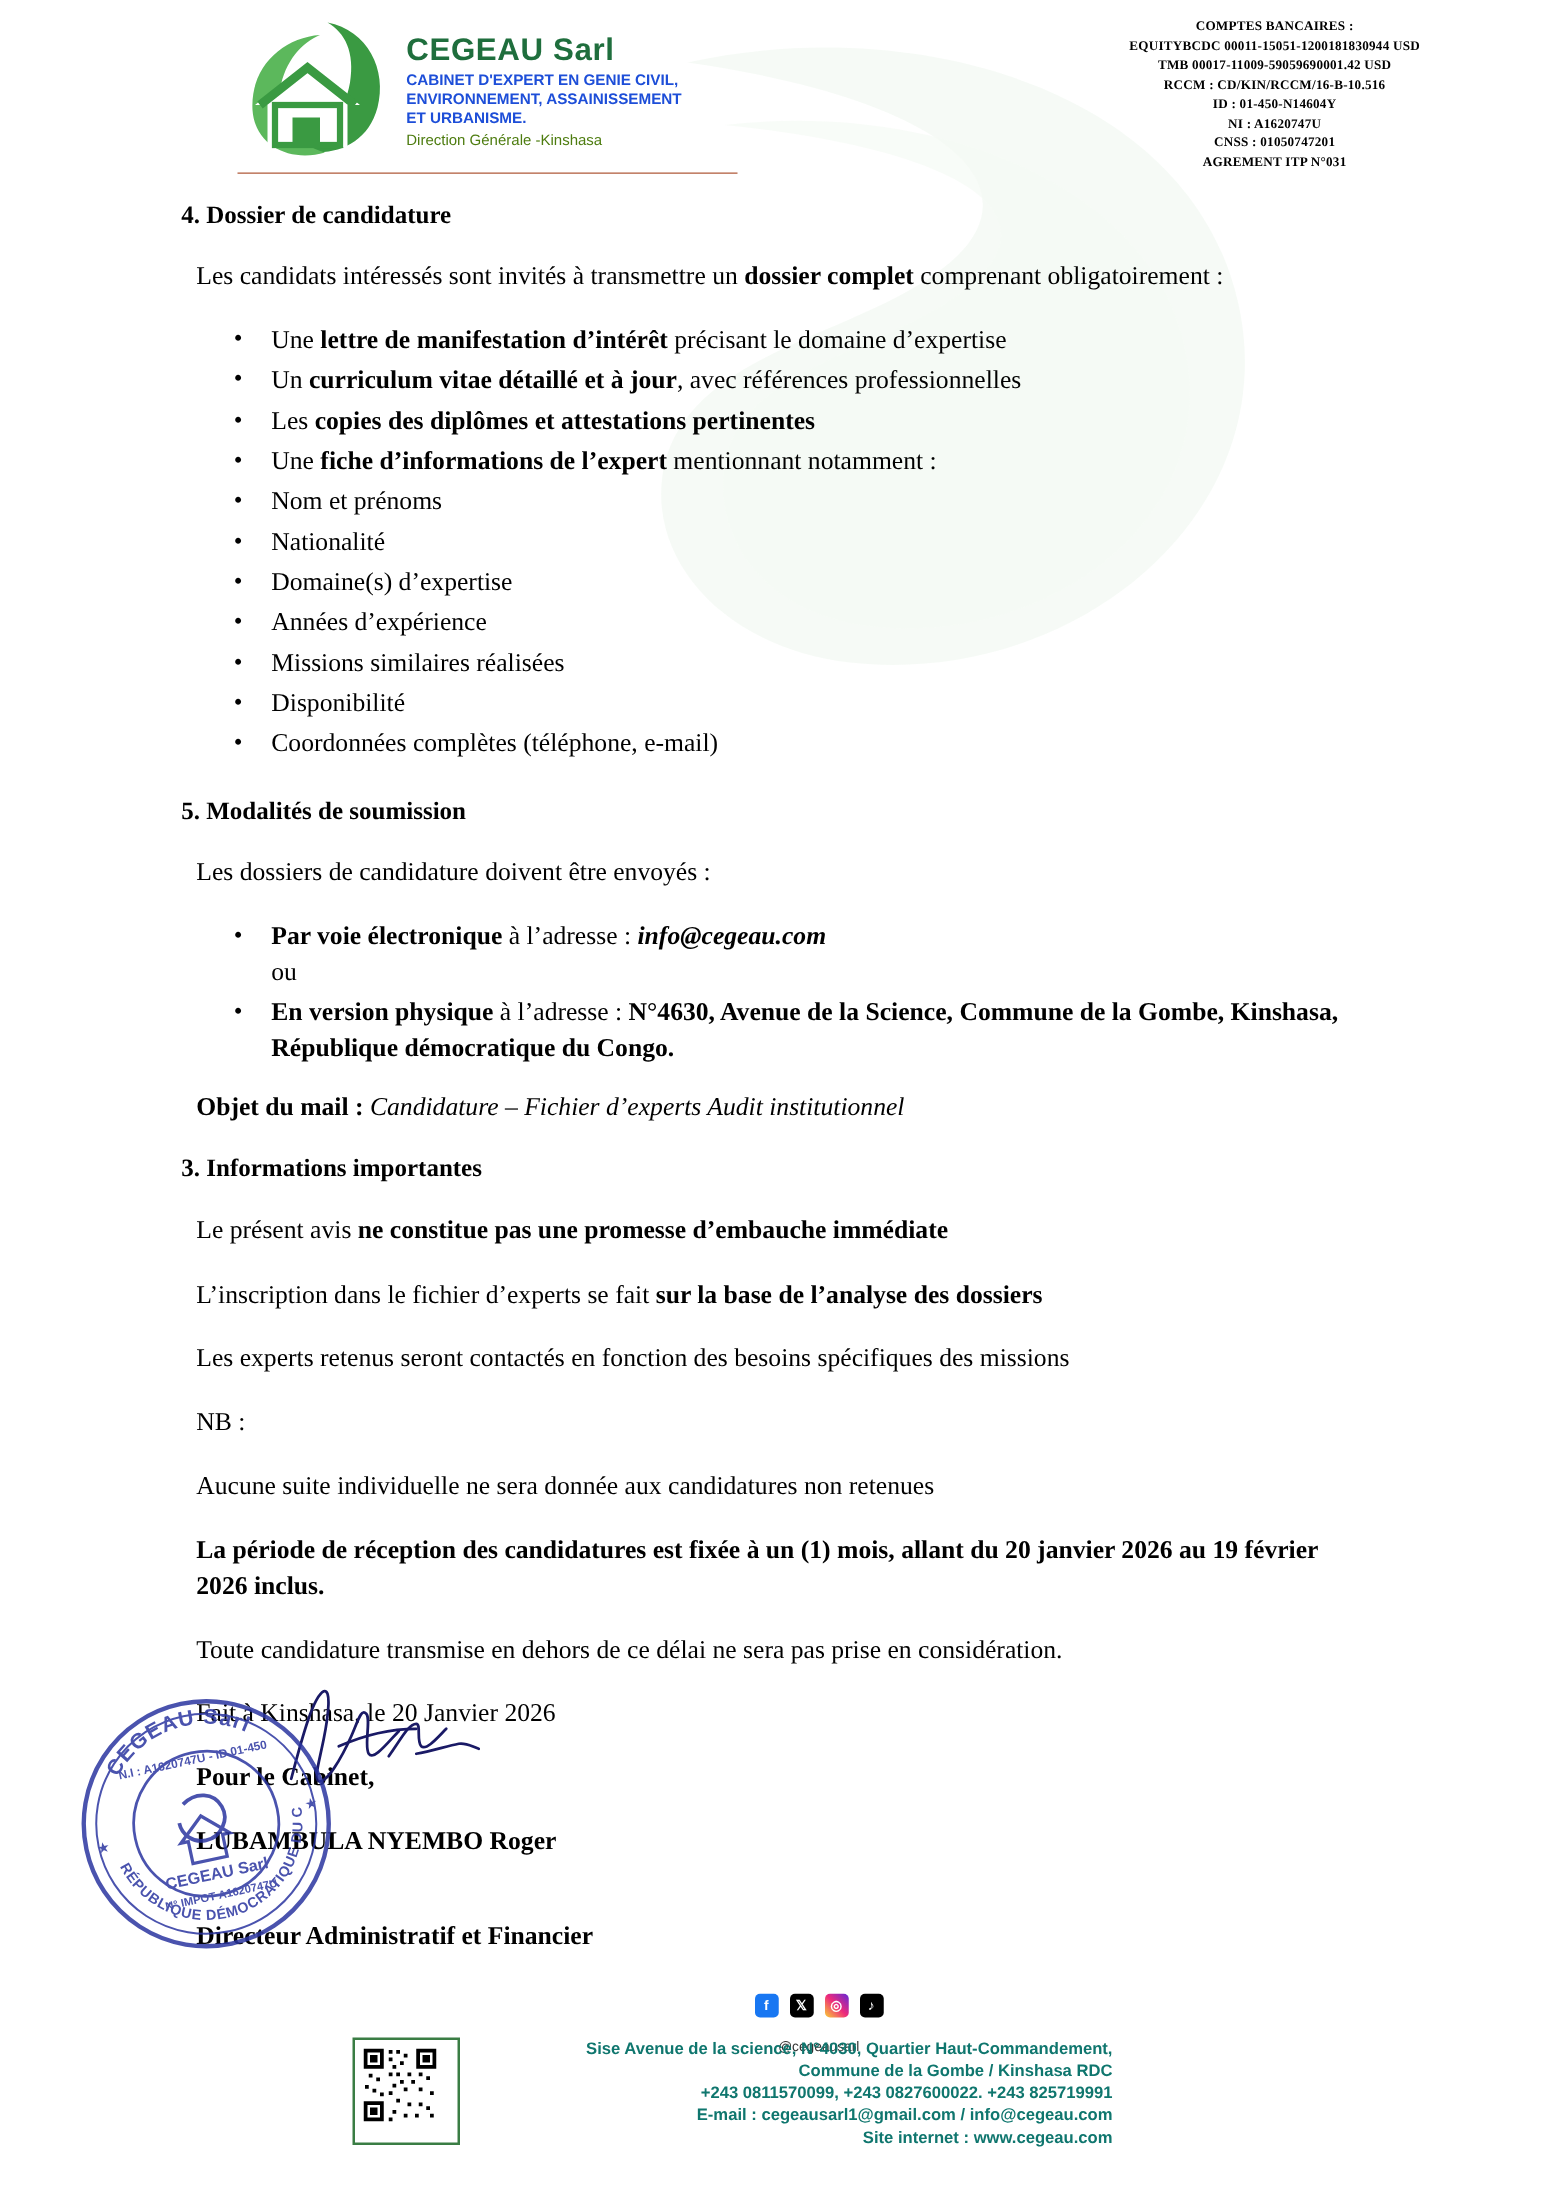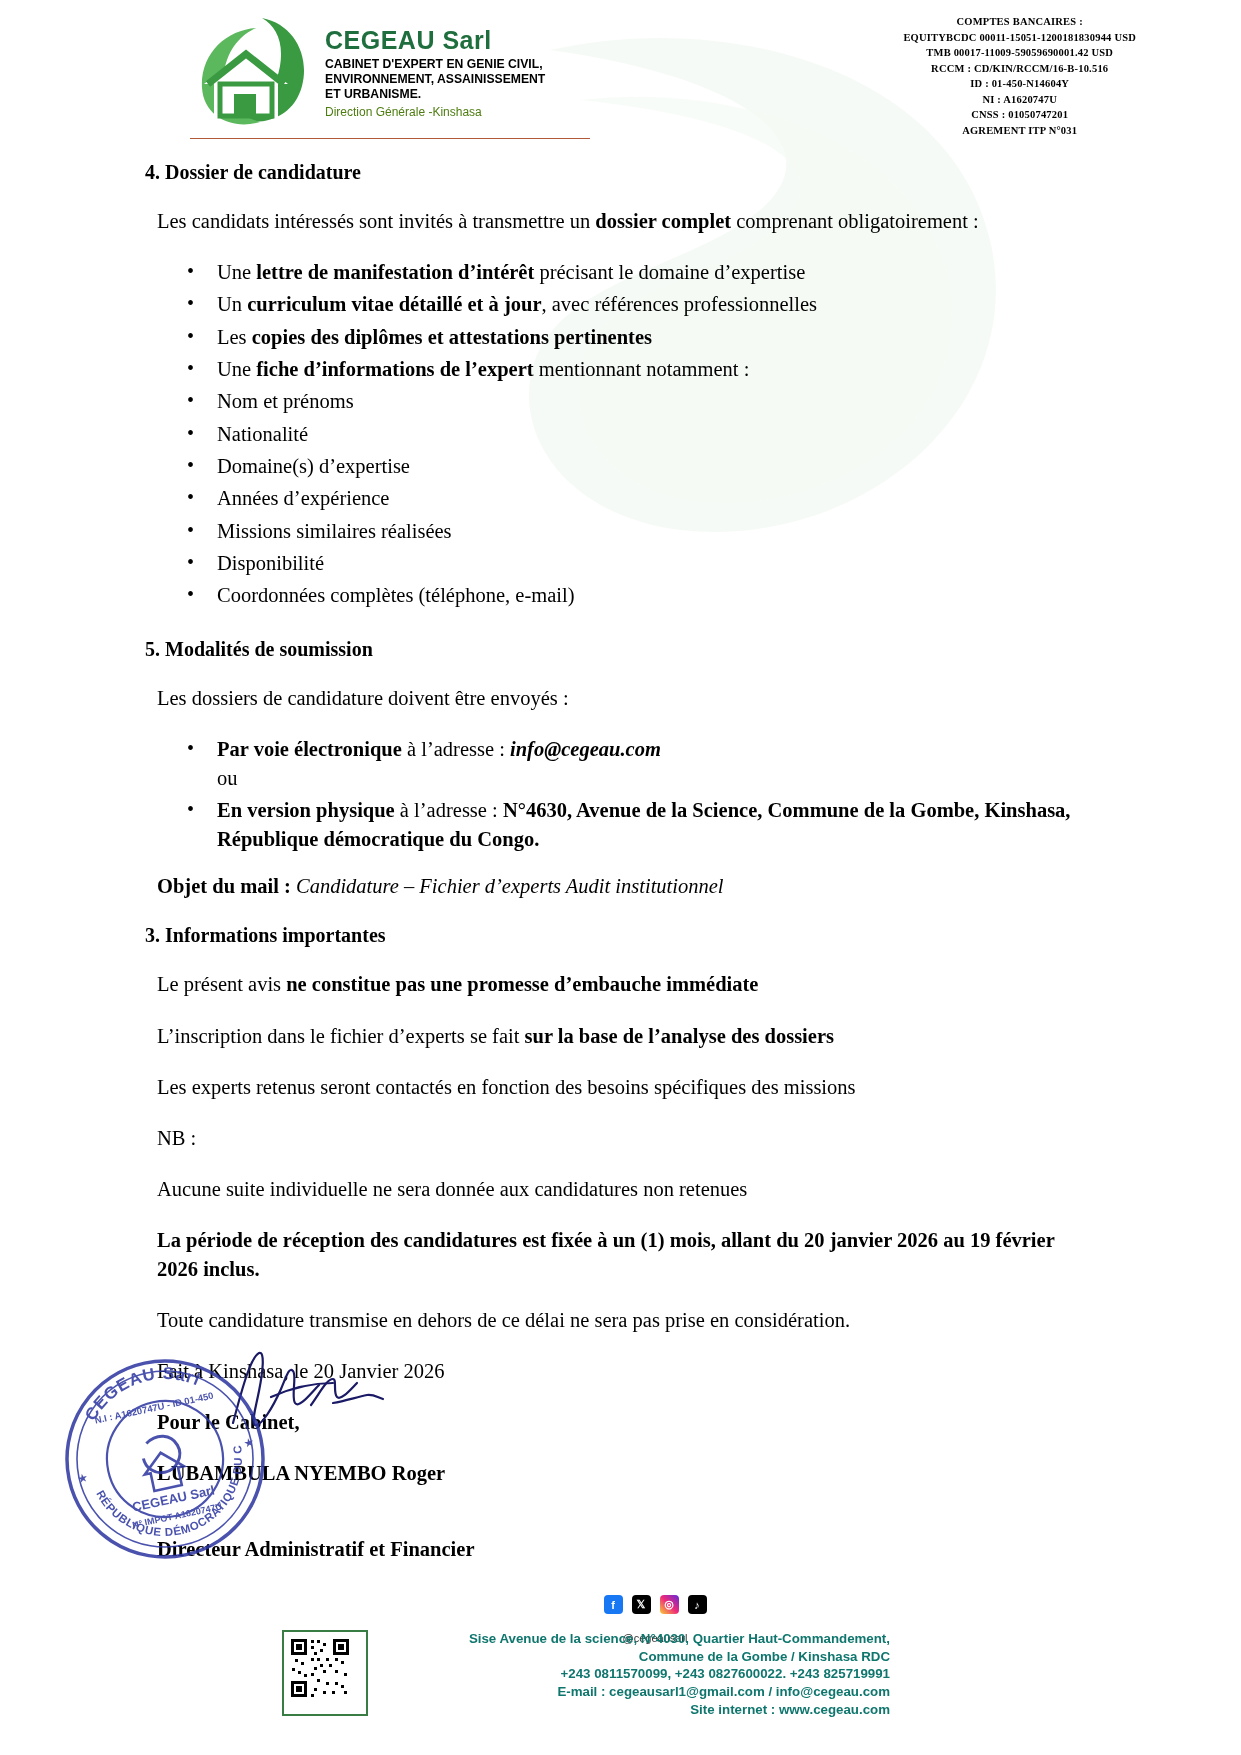--- a/index.html
+++ b/index.html
@@ -58,21 +58,21 @@
     font-weight: bold;
     font-size: 25px;
     letter-spacing: 0.5px;
     color: #1f6e3d;
     line-height: 1;
   }
   .logo-sub {
     font-family: "Liberation Sans", sans-serif;
     font-weight: bold;
     font-size: 12.2px;
-    color: #000000;
+    color: #1d4ed8;
     line-height: 1.22;
     margin-top: 4px;
   }
   .logo-dir {
     font-family: "Liberation Sans", sans-serif;
     font-size: 12px;
     color: #4d7c0f;
     margin-top: 3px;
   }
   .logo-rule {

